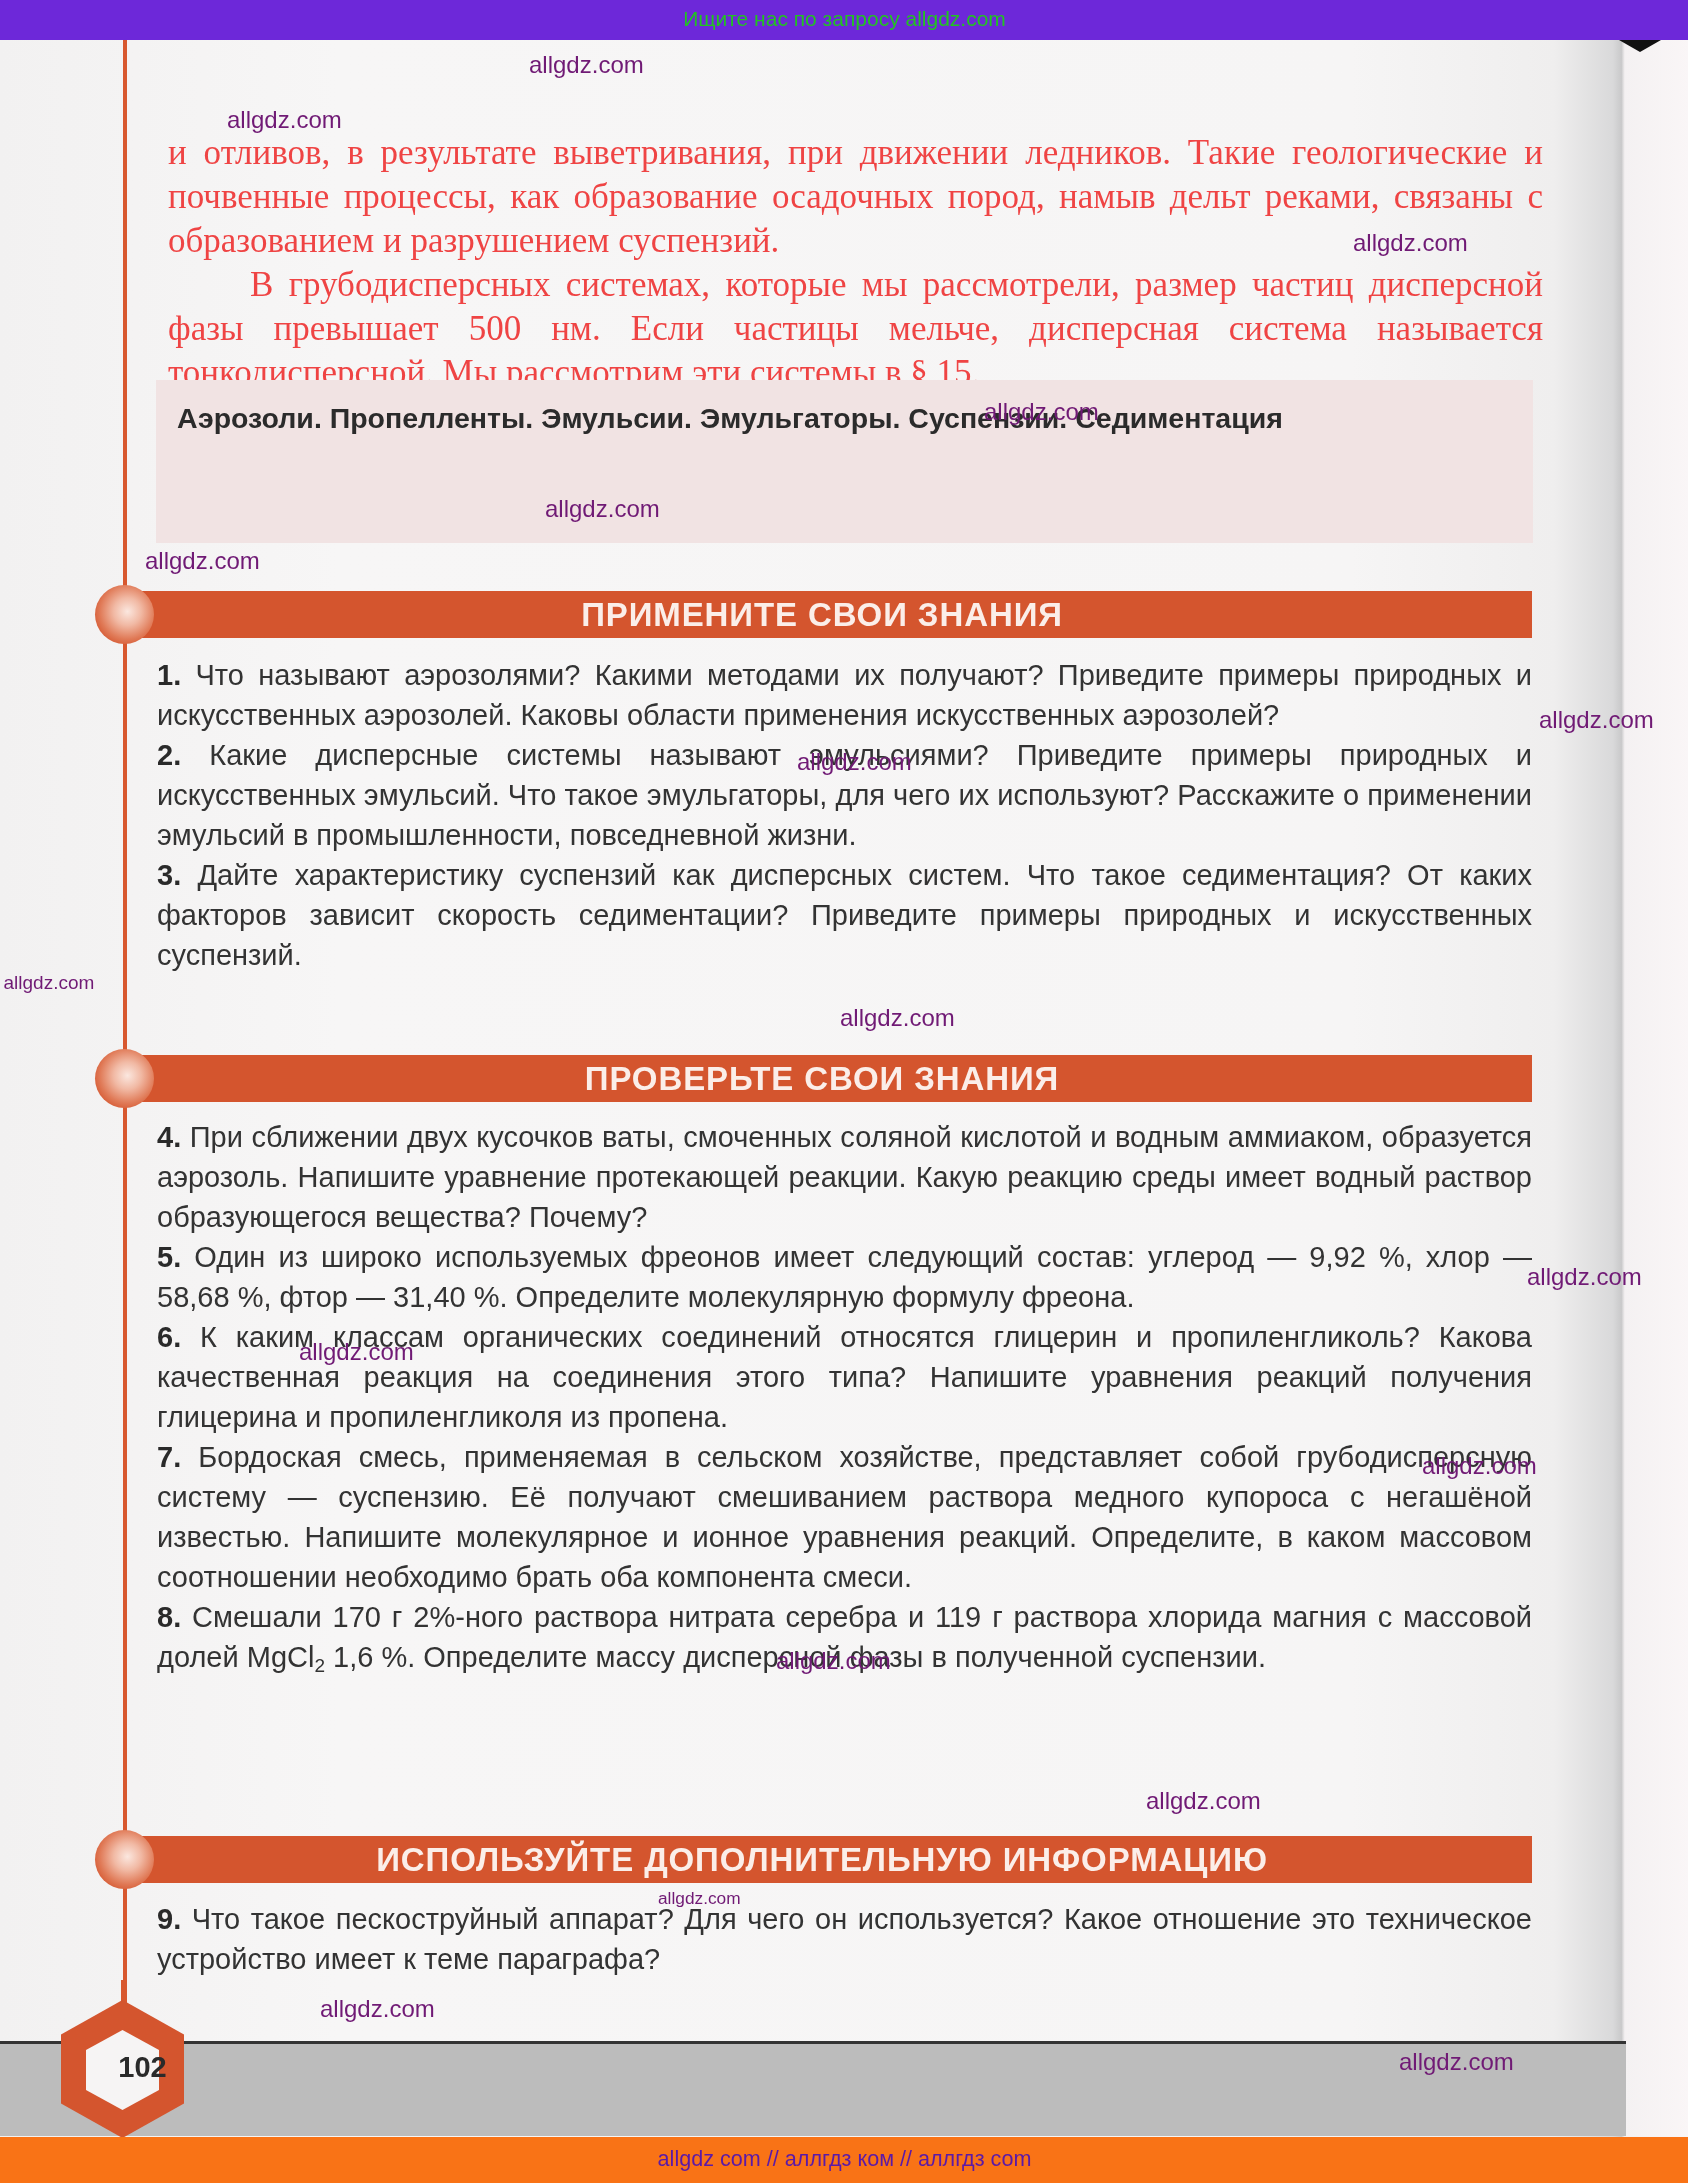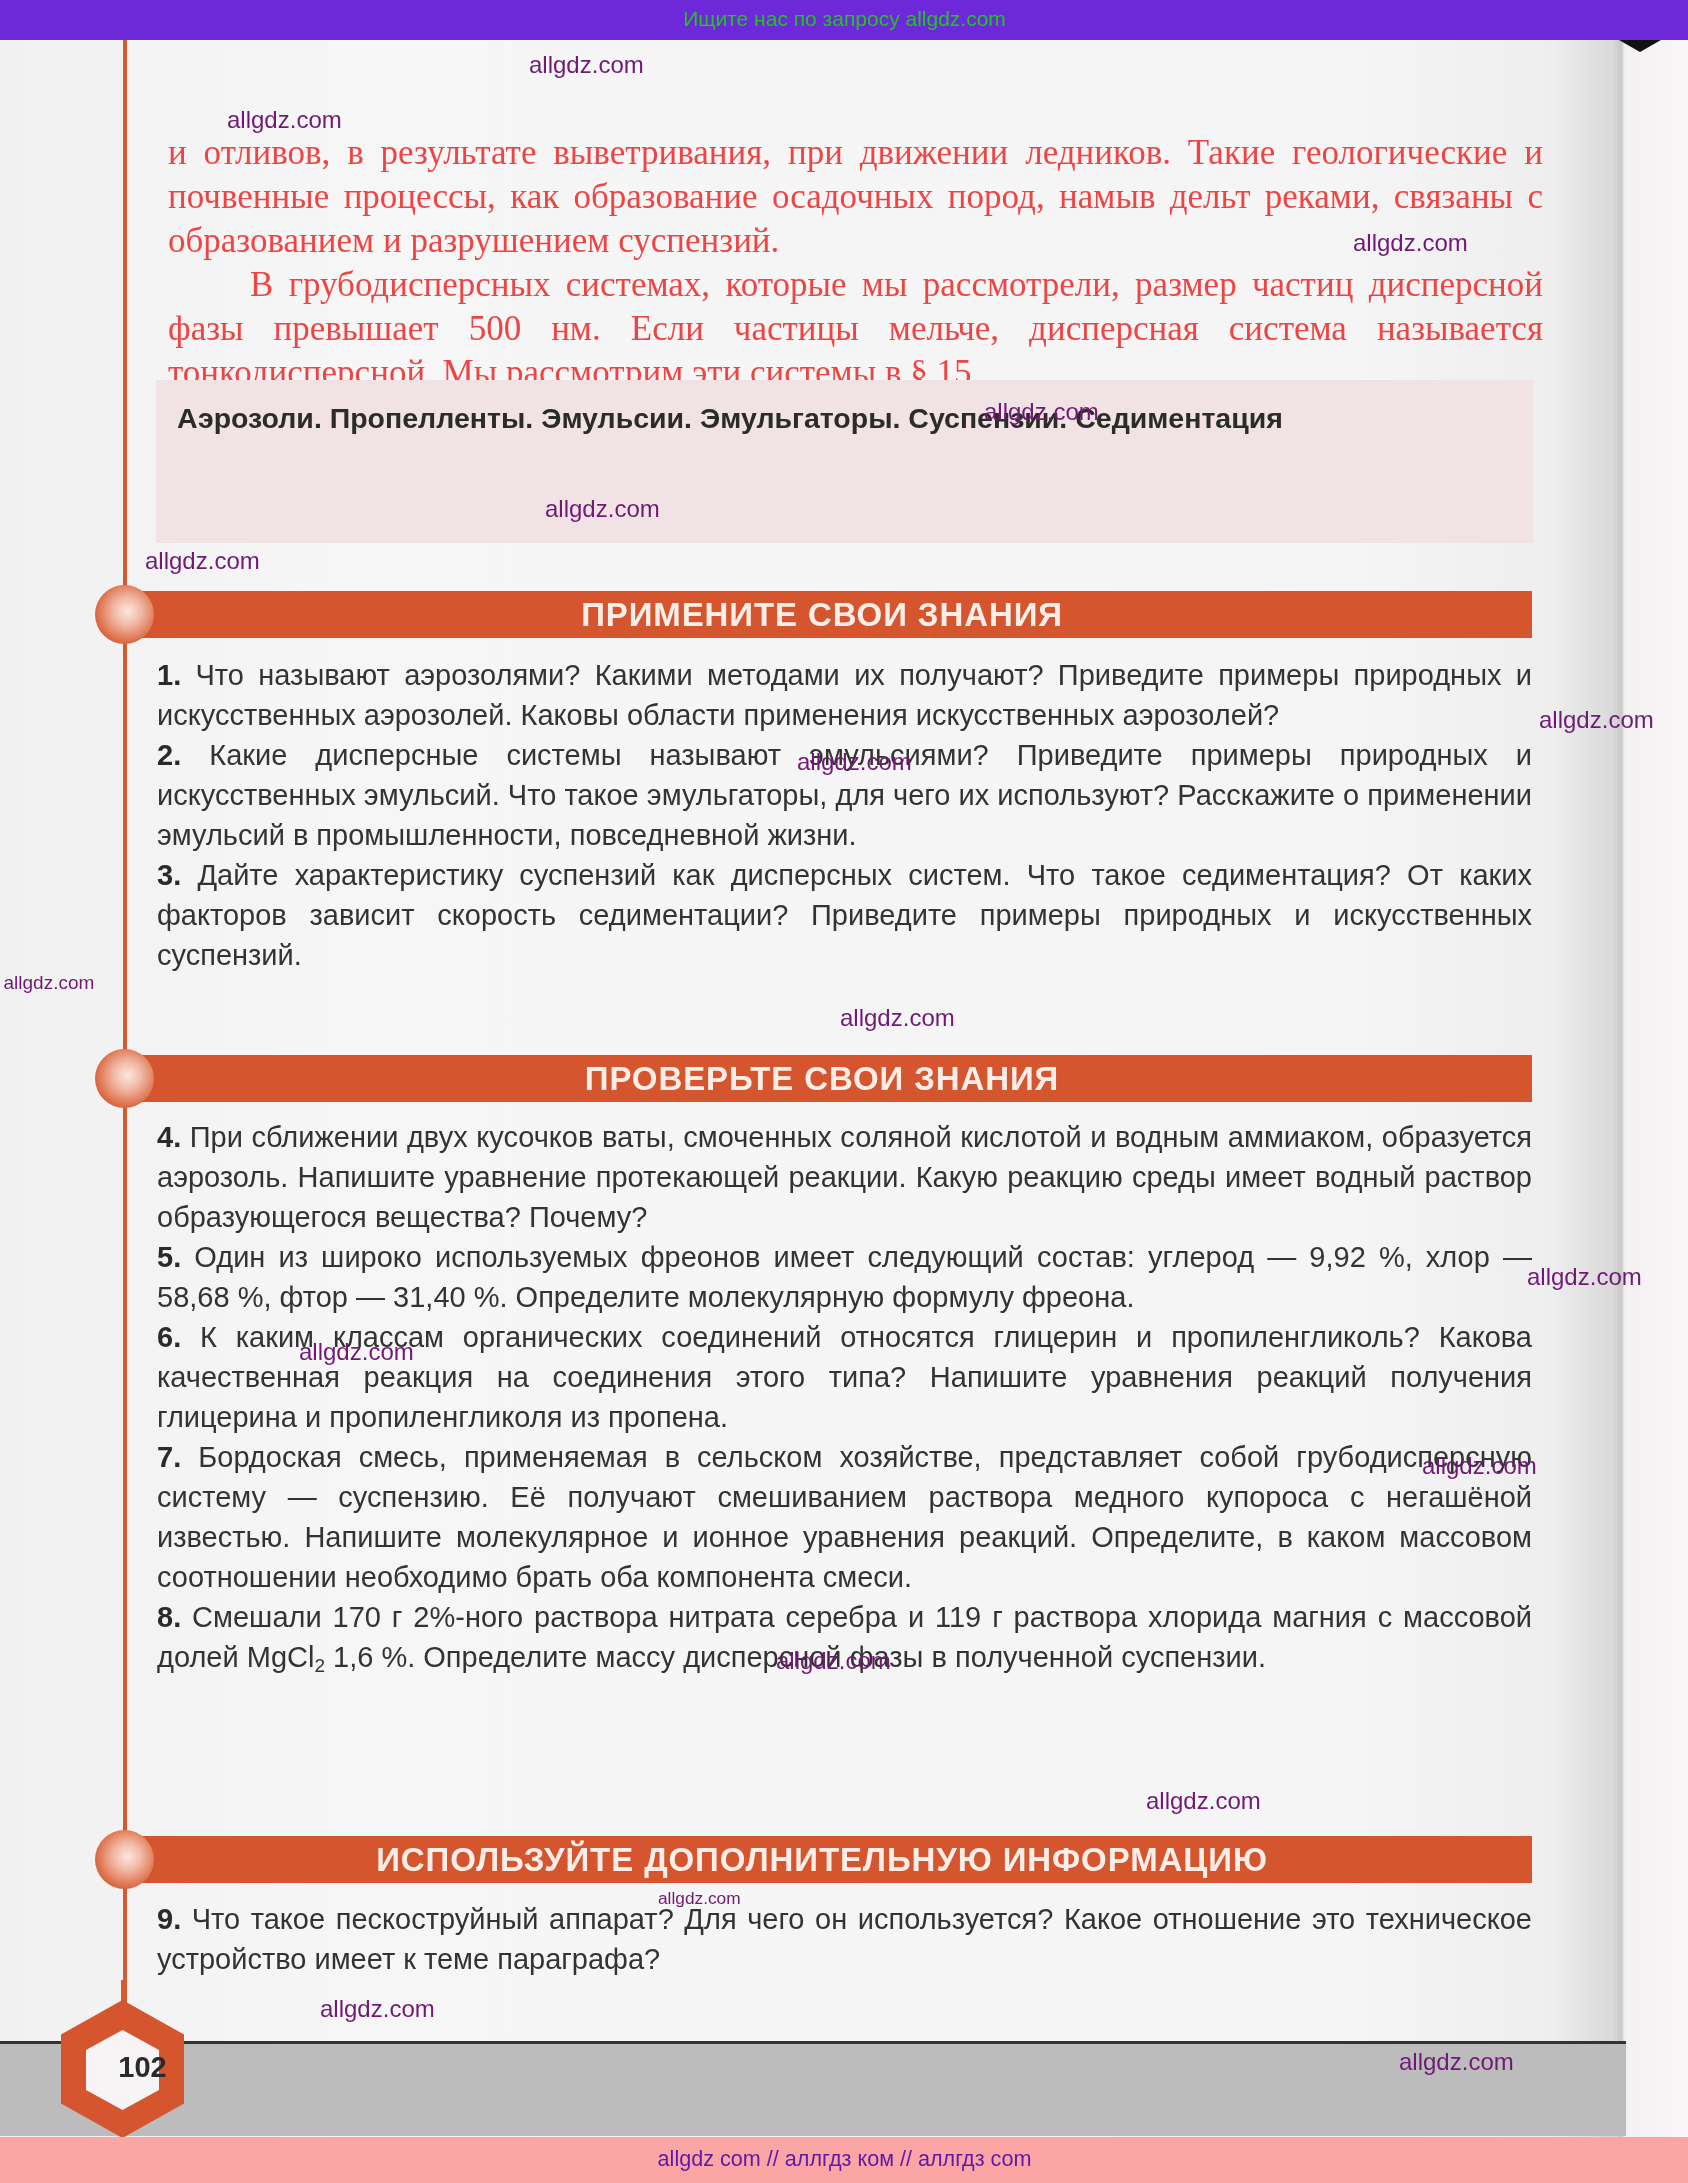--- a/index.html
+++ b/index.html
@@ -94,21 +94,21 @@
   }
   .page-num {
     position: absolute; left: 86px; top: 2051px; width: 73px; text-align: center;
     font-family: Liberation Sans, sans-serif; font-weight: bold;
     font-size: 29px; color: #2a2a2a; margin-left: 20px;
   }
   .hex-stem { position: absolute; left: 121px; top: 1980px; width: 4.3px; height: 26px; background: #d8582f; }
 
   .bottom-banner {
     position: absolute; left: 0; top: 2137px; width: 1689px; height: 47px;
-    background: #fca5a5; text-align: center; color: #5b1aa8;
+    background: #f97316; text-align: center; color: #5b1aa8;
     font-family: "Liberation Sans", sans-serif; font-size: 21.6px; line-height: 43px;
   }
 </style>
 </head>
 <body>
 
 <div class="top-banner">Ищите нас по запросу allgdz.com</div>
 
 <div class="page">
   <div class="corner-mark"></div>

